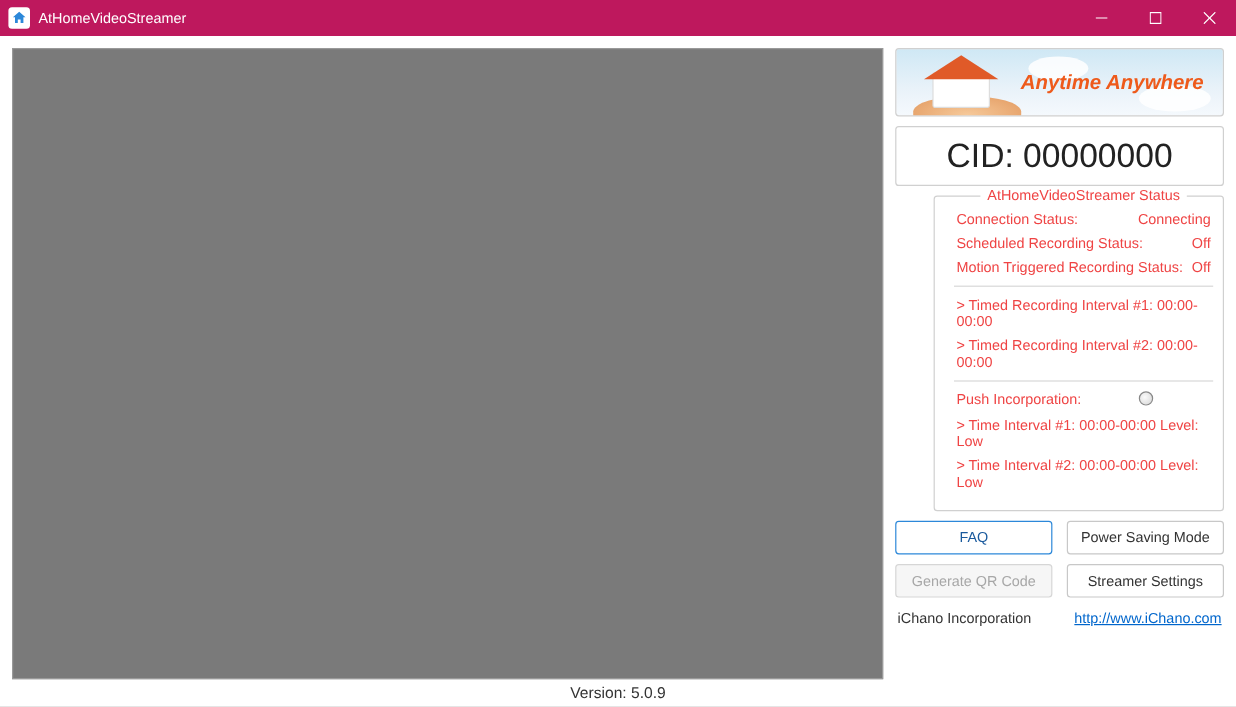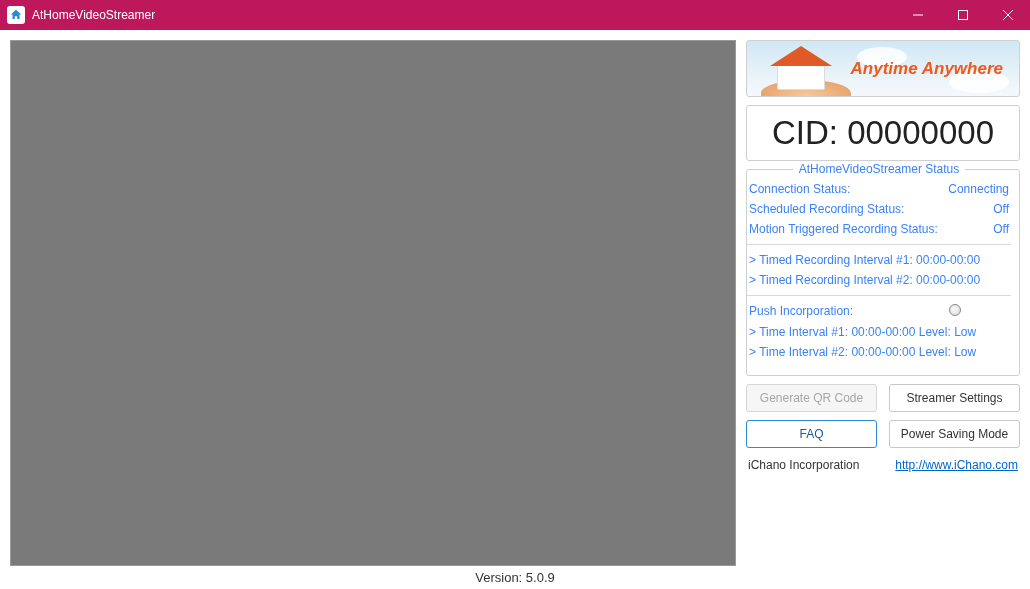--- a/index.html
+++ b/index.html
@@ -24,24 +24,24 @@
     .banner .cloud.c1 { width: 50px; height: 20px; top: 6px; left: 110px; }
     .banner .cloud.c2 { width: 60px; height: 22px; top: 30px; right: 10px; }
     .banner .house-wrap { position: absolute; left: 8px; bottom: -4px; width: 100px; height: 60px; }
     .banner .hand { position: absolute; left: 6px; bottom: -6px; width: 90px; height: 26px; background: radial-gradient(ellipse at 50% 60%, #f6c99a 0%, #e8a770 70%, #d98f55 100%); border-radius: 50% 50% 40% 40%; }
     .banner .house { position: absolute; left: 22px; bottom: 10px; width: 48px; height: 30px; background: #fff; border: 1px solid #ddd; border-radius: 2px; }
     .banner .roof { position: absolute; left: 15px; bottom: 34px; width: 0; height: 0; border-left: 31px solid transparent; border-right: 31px solid transparent; border-bottom: 20px solid #e05a28; }
     .banner .banner-text { color: #ee5a1b; font-size: 17px; font-weight: bold; font-style: italic; position: relative; z-index: 2; }
     
     
     .cid-box { border: 1px solid #d0d0d0; border-radius: 3px; text-align: center; padding: 8px 0; }
-    .cid-box .cid { font-size: 33px; color: #222; }
+    .cid-box .cid { font-size: 28px; color: #222; }
     
     
-    .status-group { border: 1px solid #d0d0d0; border-radius: 3px; padding: 8px 10px 10px 2px; font-size: 12px; color: #3b82f6; }
+    .status-group { border: 1px solid #d0d0d0; border-radius: 3px; padding: 8px 10px 10px 18px; font-size: 12px; color: #ef4444; margin-left: 32px; }
     .status-group .legend { text-align: center; font-size: 12px; margin-top: -16px; margin-bottom: 6px; }
     .status-group .legend span { background: #fff; padding: 0 6px; }
     .status-row { display: flex; justify-content: space-between; margin: 6px 0; }
     .status-sep { border: none; border-top: 1px solid #d8d8d8; margin: 8px -2px; }
     .sub-row { margin: 6px 0; }
     .radio-dot { width: 12px; height: 12px; border: 1px solid #888; border-radius: 50%; background: radial-gradient(circle at 40% 40%, #fafafa 0%, #d6d6d6 100%); display: inline-block; }
     
     
     .btn-row { display: flex; gap: 12px; }
     .btn { flex: 1; height: 28px; border: 1px solid #c8c8c8; border-radius: 3px; background: #fff; font-size: 12px; color: #333; cursor: pointer; display: flex; align-items: center; justify-content: center; }
@@ -130,26 +130,26 @@
       <div class="status-row">
         <span>Push Incorporation:</span>
         <span style="width:60px;text-align:left;"><span class="radio-dot"></span></span>
       </div>
 
       <div class="sub-row">&gt; Time Interval #1:  00:00-00:00   Level: Low</div>
       <div class="sub-row">&gt; Time Interval #2:  00:00-00:00   Level: Low</div>
     </div>
 
     <div class="btn-row">
+      <div class="btn primary">FAQ</div>
+      <div class="btn">Power Saving Mode</div>
+    </div>
+    <div class="btn-row">
       <div class="btn disabled">Generate QR Code</div>
       <div class="btn">Streamer Settings</div>
-    </div>
-    <div class="btn-row">
-      <div class="btn primary">FAQ</div>
-      <div class="btn">Power Saving Mode</div>
     </div>
 
     <div class="footer-row">
       <span>iChano Incorporation</span>
       <a href="#">http://www.iChano.com</a>
     </div>
 
   </div>
 </div>
 

